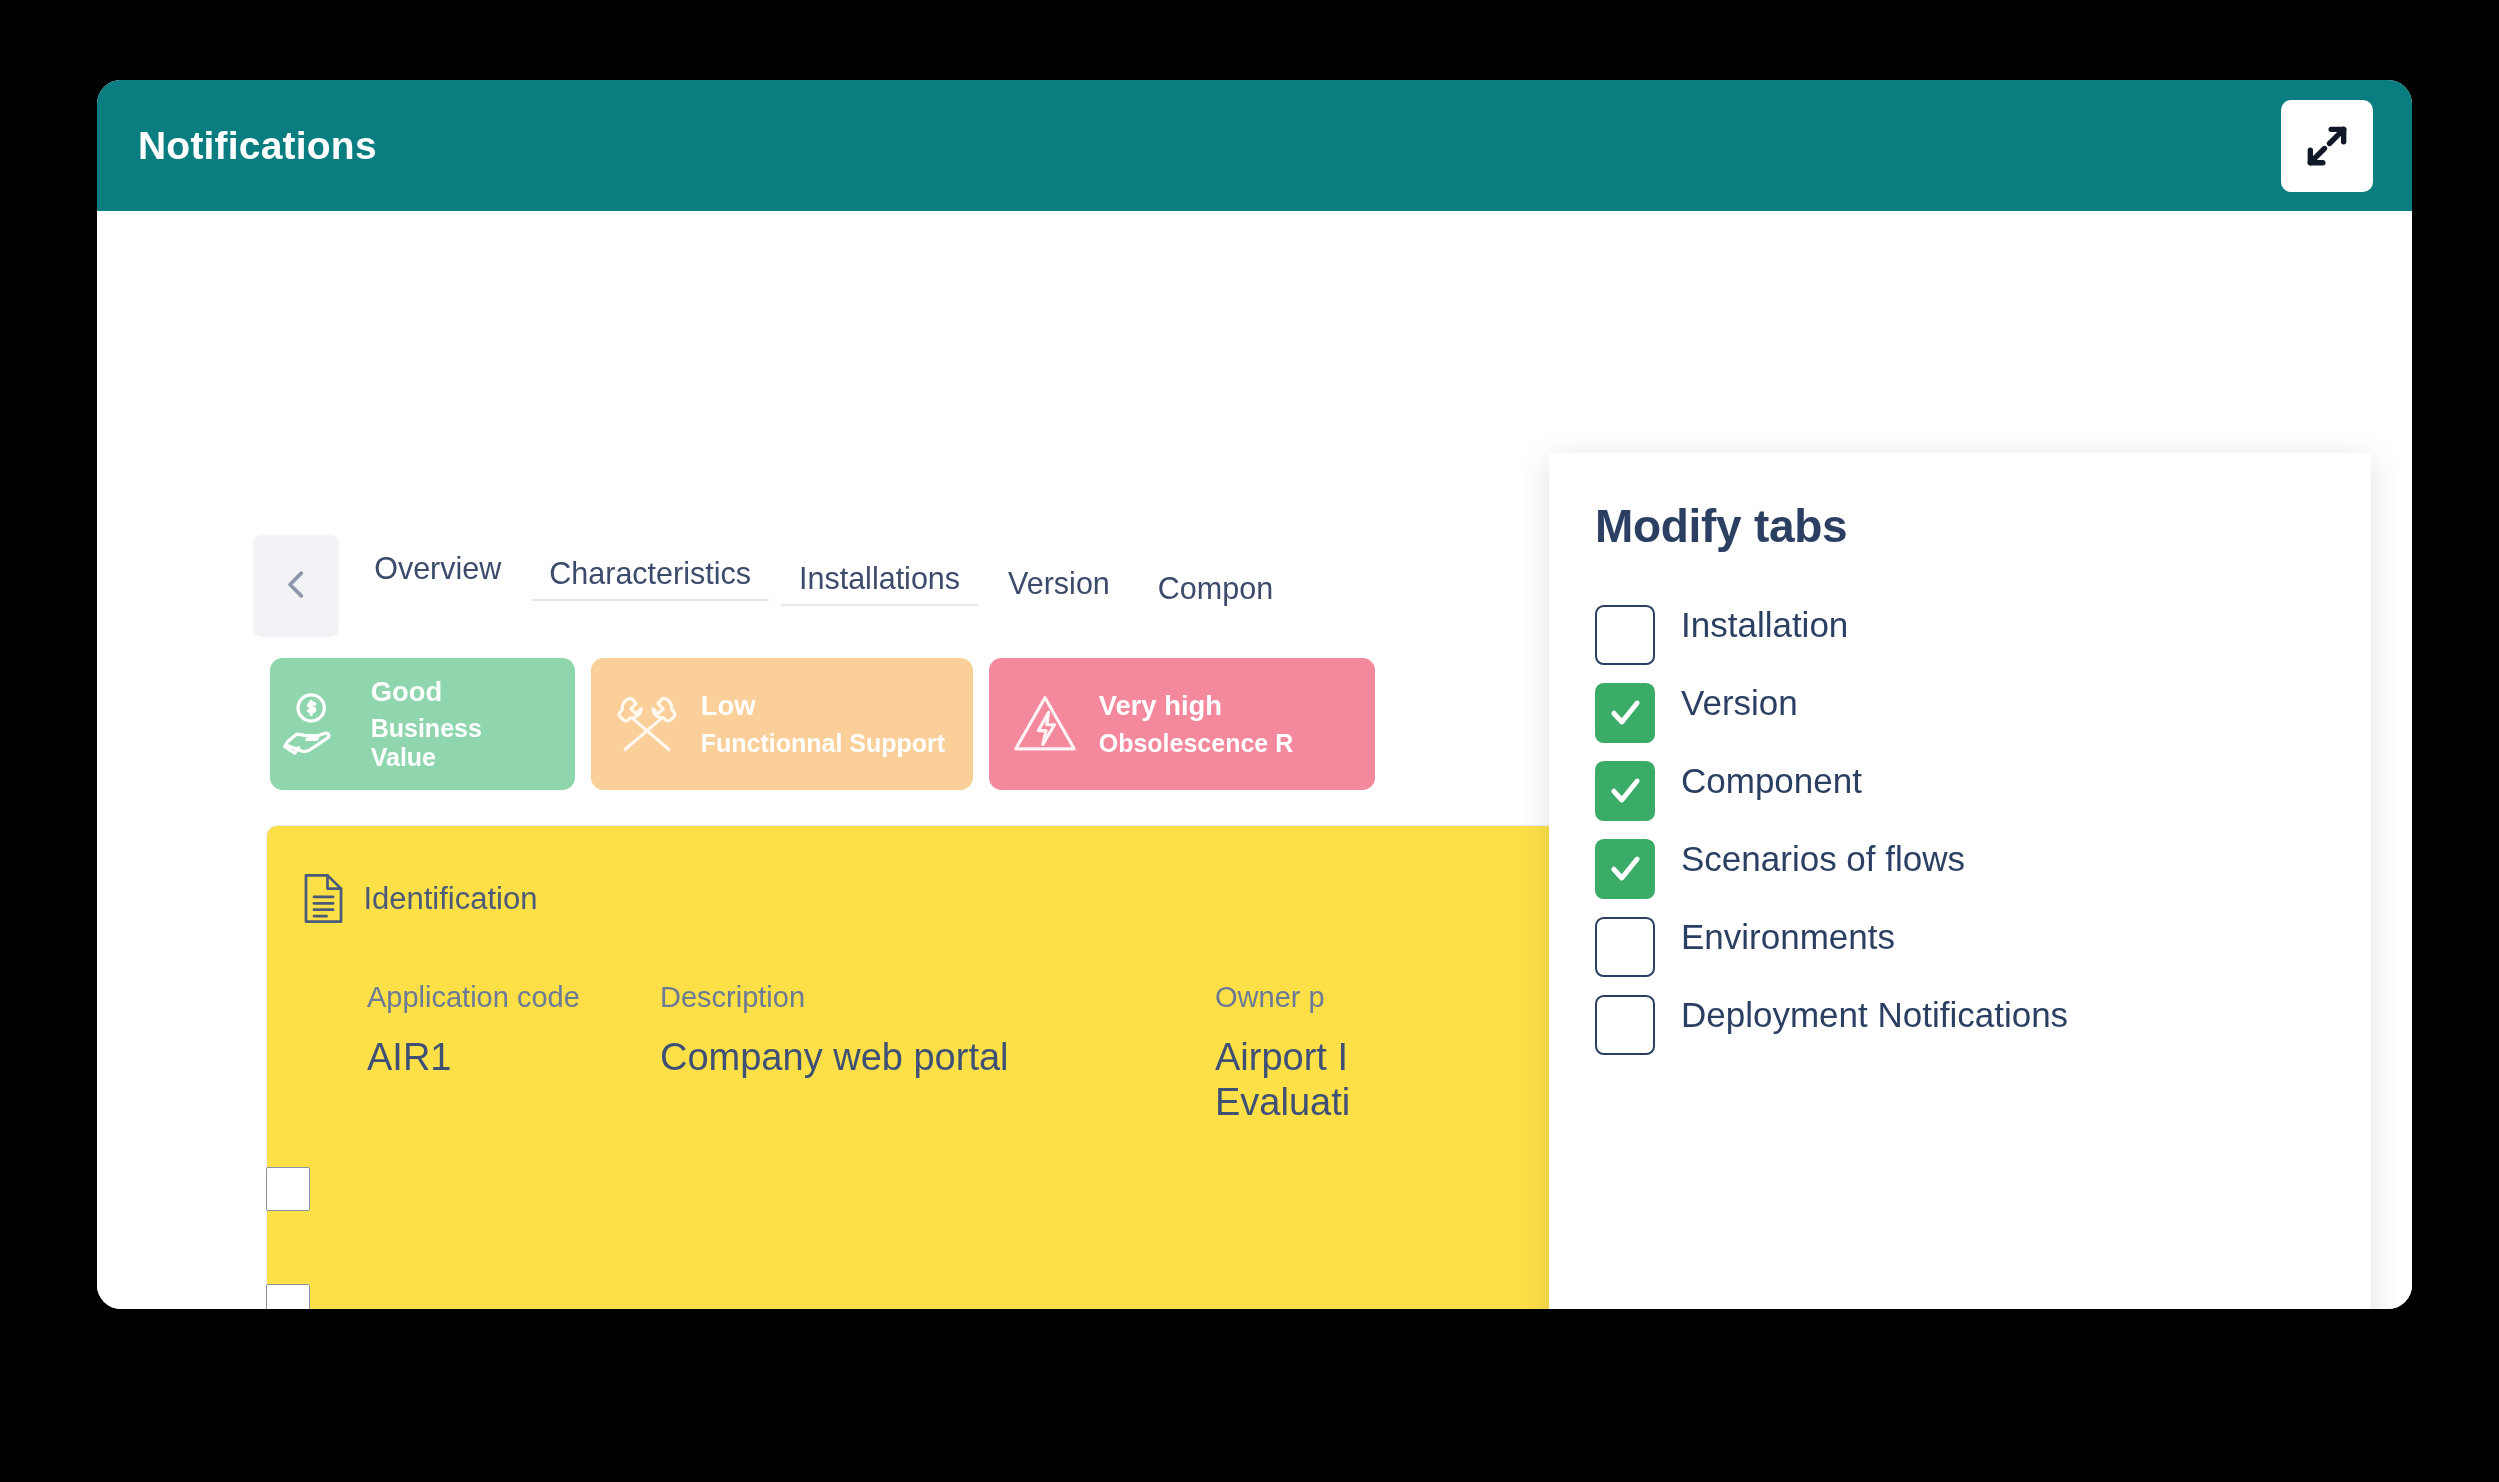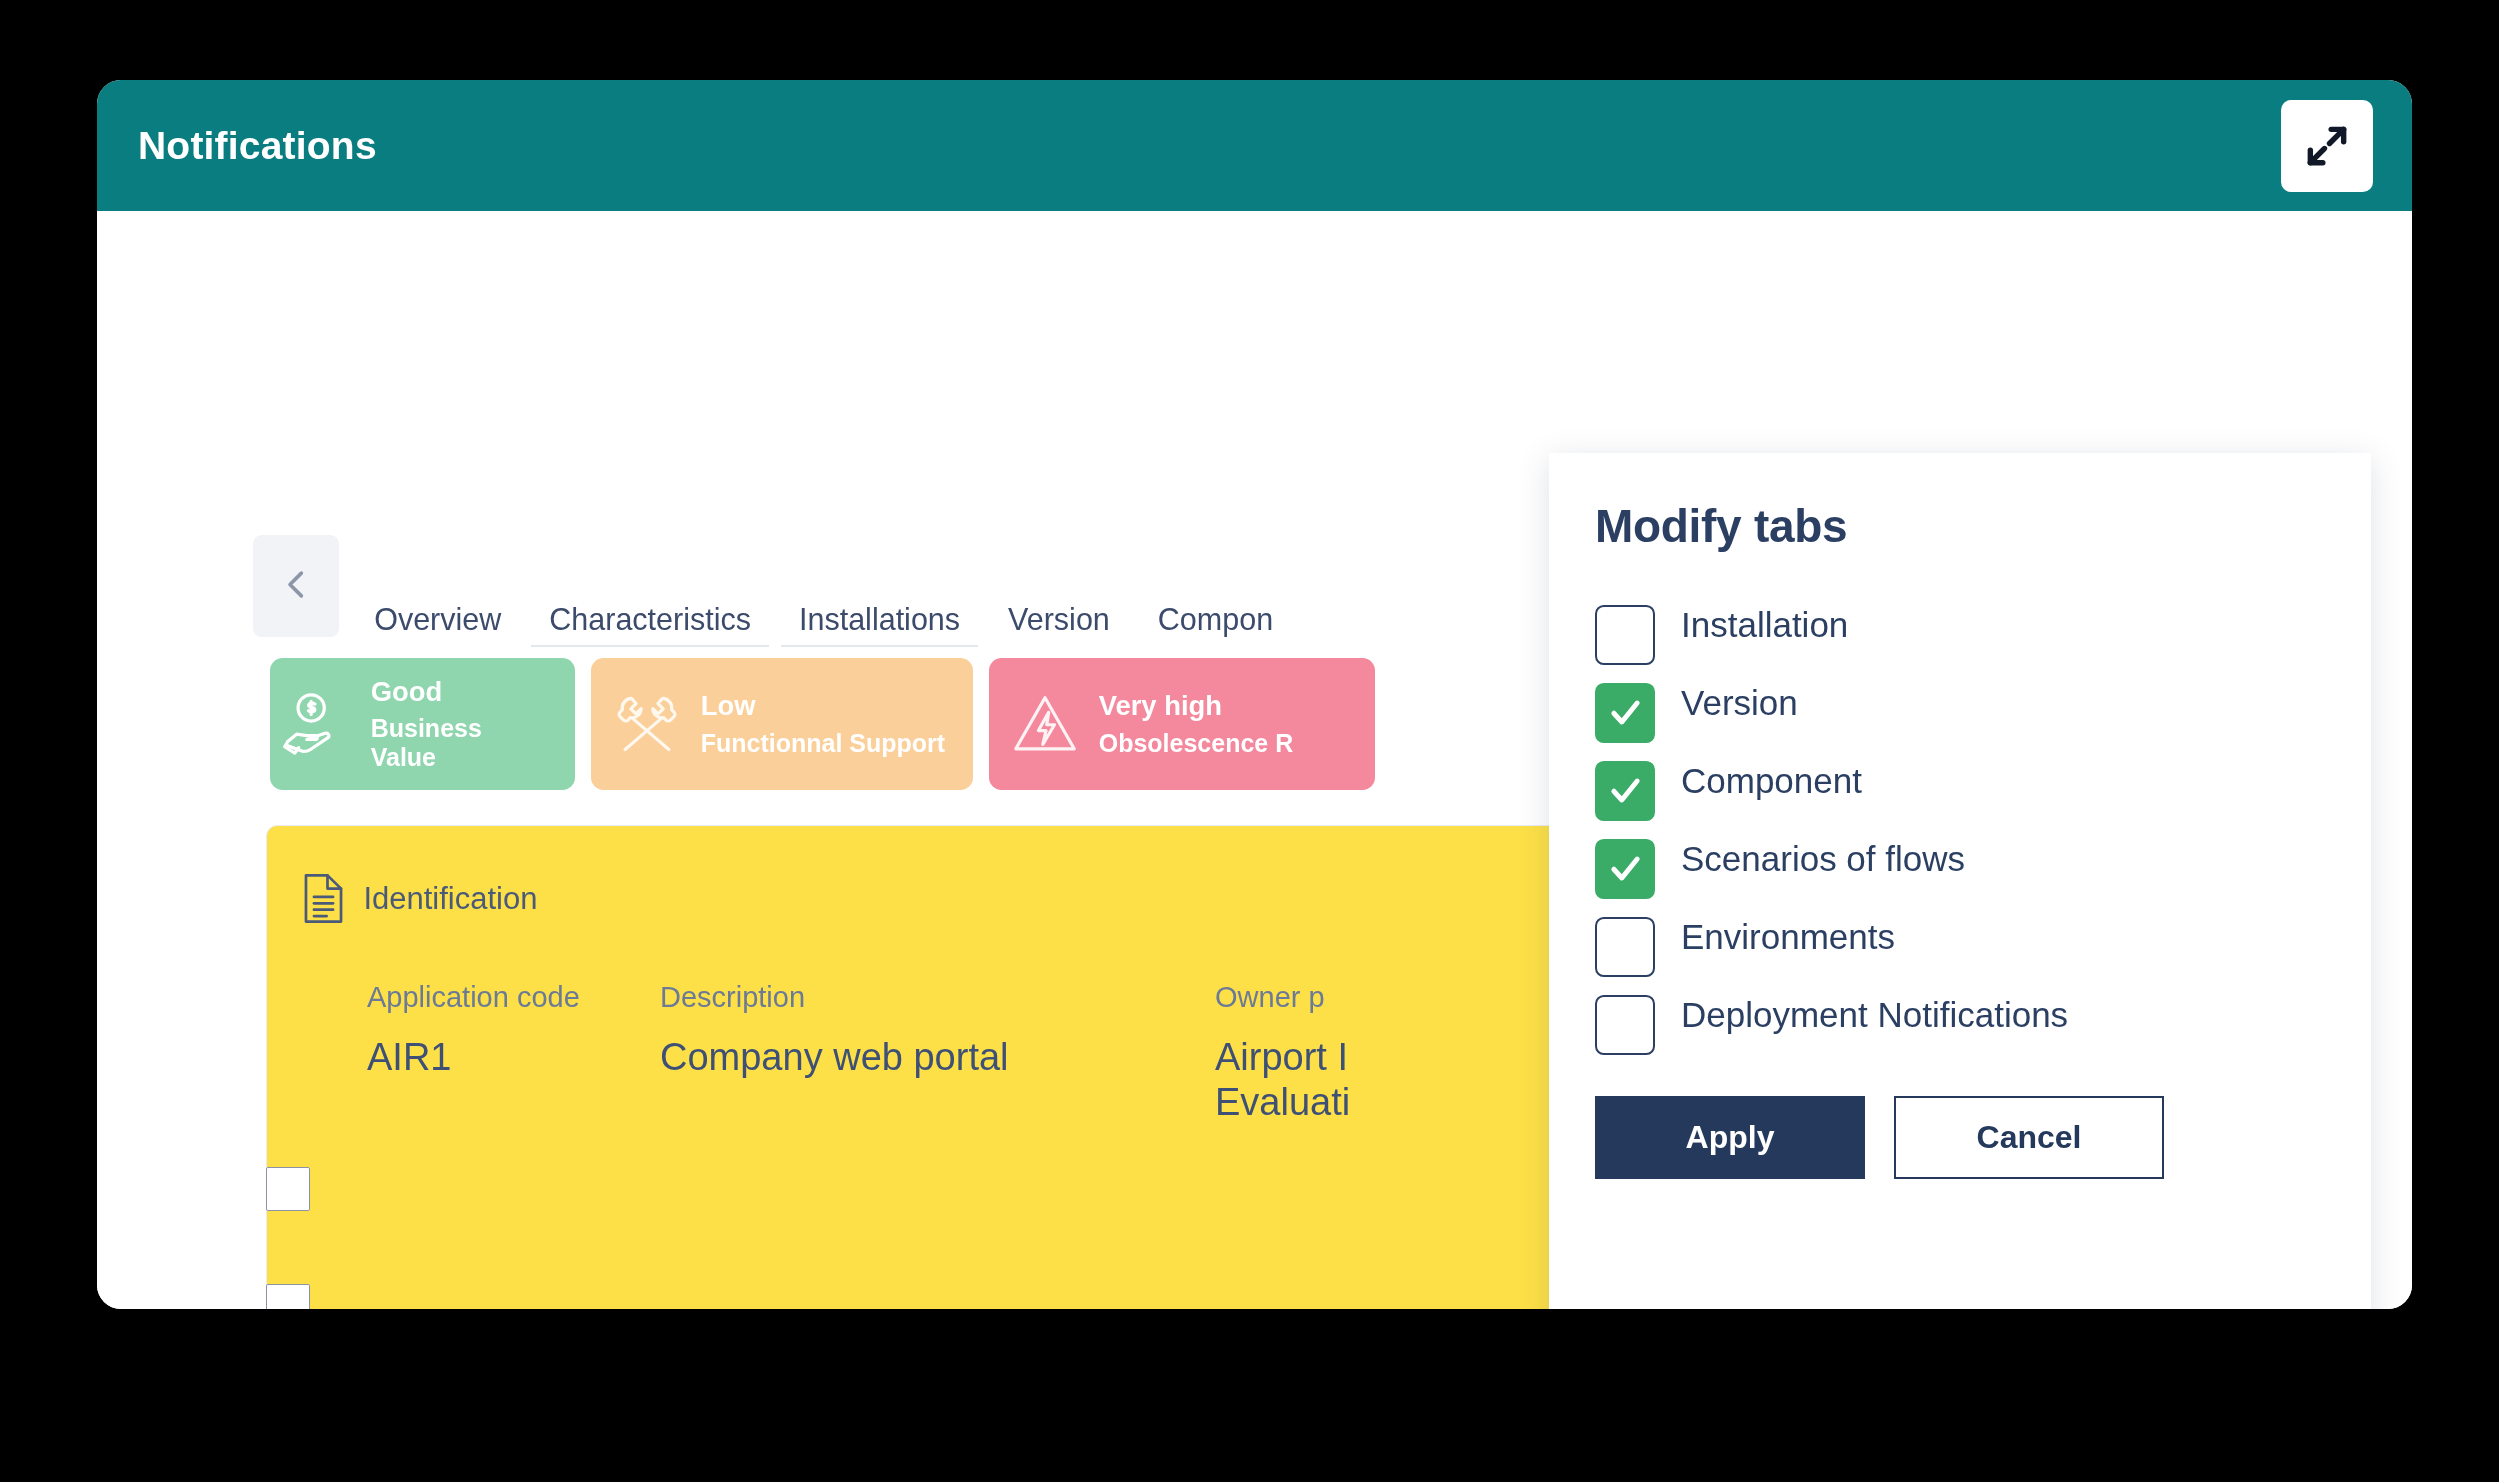--- a/index.html
+++ b/index.html
@@ -78,21 +78,21 @@
     width: 86px; height: 102px;
     background: #f1f3f6;
     border: none;
     border-radius: 8.7px;
     display: flex; align-items: center; justify-content: center;
     cursor: pointer;
     flex: 0 0 auto;
   }
   #back-button svg { width: 39px; height: 39px; }
 
-  #tabs { display: flex; align-items: flex-end; padding-left: 11.2px; }
+  #tabs { display: flex; align-items: flex-start; padding-left: 11.2px; }
   .tab {
     font-size: 30.5px;
     color: #3c4b6b;
     padding: 0 24px;
     white-space: nowrap;
     cursor: pointer;
     position: relative;
   }
   .tab.t0 { padding-top: 16px; }
   .tab.t1 { padding-top: 21px; }
@@ -414,21 +414,17 @@
           <span class="check-label">Environments</span>
         </div>
 
         <div class="check-row">
           <span class="cbox off"></span>
           <span class="check-label">Deployment Notifications</span>
         </div>
 
       </div>
 
-      <div id="panel-actions">
-        <button id="apply-button">Apply</button>
-        <button id="cancel-button">Cancel</button>
-      </div>
     </div>
 
   </div>
 </div>
 
 
 </body></html>

